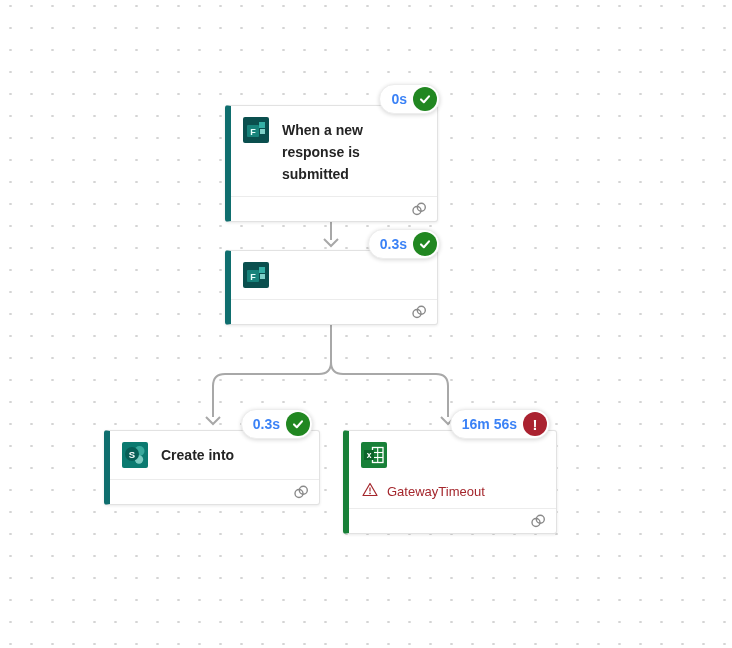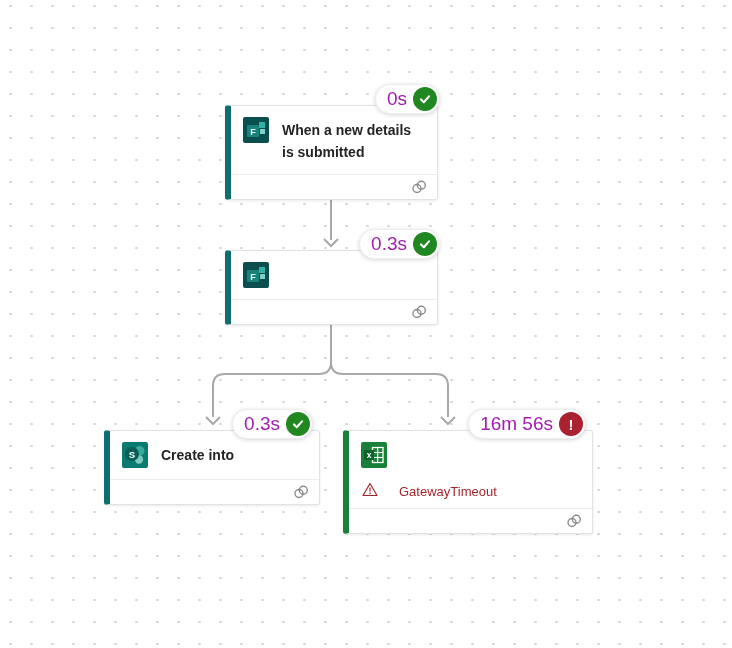--- a/index.html
+++ b/index.html
@@ -29,41 +29,41 @@
   .accent-green{border-left-color:#188038;}
 
   .node-body{display:flex;align-items:flex-start;gap:13px;padding:11px 12px;}
   .node-title{
     font-size:14px;font-weight:600;color:#242424;line-height:22px;padding-top:2px;
   }
   .app-icon{flex:0 0 auto;width:26px;height:26px;display:block;}
   .app-icon svg{display:block;}
 
   .node-error{
-    display:flex;align-items:center;gap:21px;
+    display:flex;align-items:center;gap:9px;
     padding:3px 12px 8px 13px;
     font-size:13px;color:#a4262c;
   }
   .node-footer{
     border-top:1px solid #ececec;height:24px;
     display:flex;align-items:center;justify-content:flex-end;
     padding-right:9px;
   }
   .link-icon{display:block;width:18px;height:16px;cursor:pointer;}
 
   .badge{
     position:absolute;top:-22px;height:28px;
     display:flex;align-items:center;gap:6px;
     background:#ffffff;border:1px solid #ededed;border-radius:15px;
     box-shadow:0 1px 4px rgba(0,0,0,0.16);
     padding:0 2px 0 11px;z-index:3;
   }
   .badge-r1{right:-3px;}
   .badge-r2{right:6px;}
-  .badge-text{font-size:19px;font-weight:400;color:#a21caf;white-space:nowrap;}
+  .badge-text{font-size:14px;font-weight:700;color:#3b82f6;white-space:nowrap;}
   .badge-circle{
     width:24px;height:24px;border-radius:50%;
     display:flex;align-items:center;justify-content:center;flex:0 0 auto;
   }
   .badge-success{background:#218721;}
   .badge-error{background:#aa2230;}
   .badge-error span{color:#fff;font-size:15px;font-weight:700;line-height:1;}
 </style>
 </head>
 <body>
@@ -94,21 +94,21 @@
     <div class="node-body">
       <span class="app-icon">
         <svg width="26" height="26" viewBox="0 0 26 26">
           <rect x="0" y="0" width="26" height="26" rx="2" fill="#0a4f4e"></rect>
           <rect x="4" y="8" width="12" height="12" rx="1" fill="#17837b"></rect>
           <text x="10" y="17.5" font-size="9" font-weight="bold" fill="#e8fffd" text-anchor="middle" font-family="Liberation Sans,sans-serif">F</text>
           <rect x="16" y="5" width="6" height="6" fill="#35b0a6"></rect>
           <rect x="17" y="12" width="5" height="5" fill="#7ed0c8"></rect>
         </svg>
       </span>
-      <span class="node-title">When a new details is submitted</span>
+      <span class="node-title">When a new response is submitted</span>
     </div>
     <div class="node-footer">
       <span class="link-icon">
         <svg width="18" height="16" viewBox="0 0 18 16">
             <circle cx="7" cy="9.5" r="4" fill="none" stroke="#8a8a8a" stroke-width="1.4"></circle>
             <circle cx="11.3" cy="6.2" r="4" fill="none" stroke="#8a8a8a" stroke-width="1.4"></circle>
           </svg>
       </span>
     </div>
   </div>
@@ -167,21 +167,21 @@
     <div class="node-footer">
       <span class="link-icon">
         <svg width="18" height="16" viewBox="0 0 18 16">
             <circle cx="7" cy="9.5" r="4" fill="none" stroke="#8a8a8a" stroke-width="1.4"></circle>
             <circle cx="11.3" cy="6.2" r="4" fill="none" stroke="#8a8a8a" stroke-width="1.4"></circle>
           </svg>
       </span>
     </div>
   </div>
 
-  <div class="node accent-green" style="left:343px;top:430px;width:250px;">
+  <div class="node accent-green" style="left:343px;top:430px;width:214px;">
     <div class="badge badge-r2">
       <span class="badge-text">16m 56s</span>
       <span class="badge-circle badge-error">
           <span>!</span>
         </span>
     </div>
     <div class="node-body">
       <span class="app-icon">
         <svg width="26" height="26" viewBox="0 0 26 26">
           <rect x="0" y="0" width="26" height="26" rx="2" fill="#188038"></rect>

